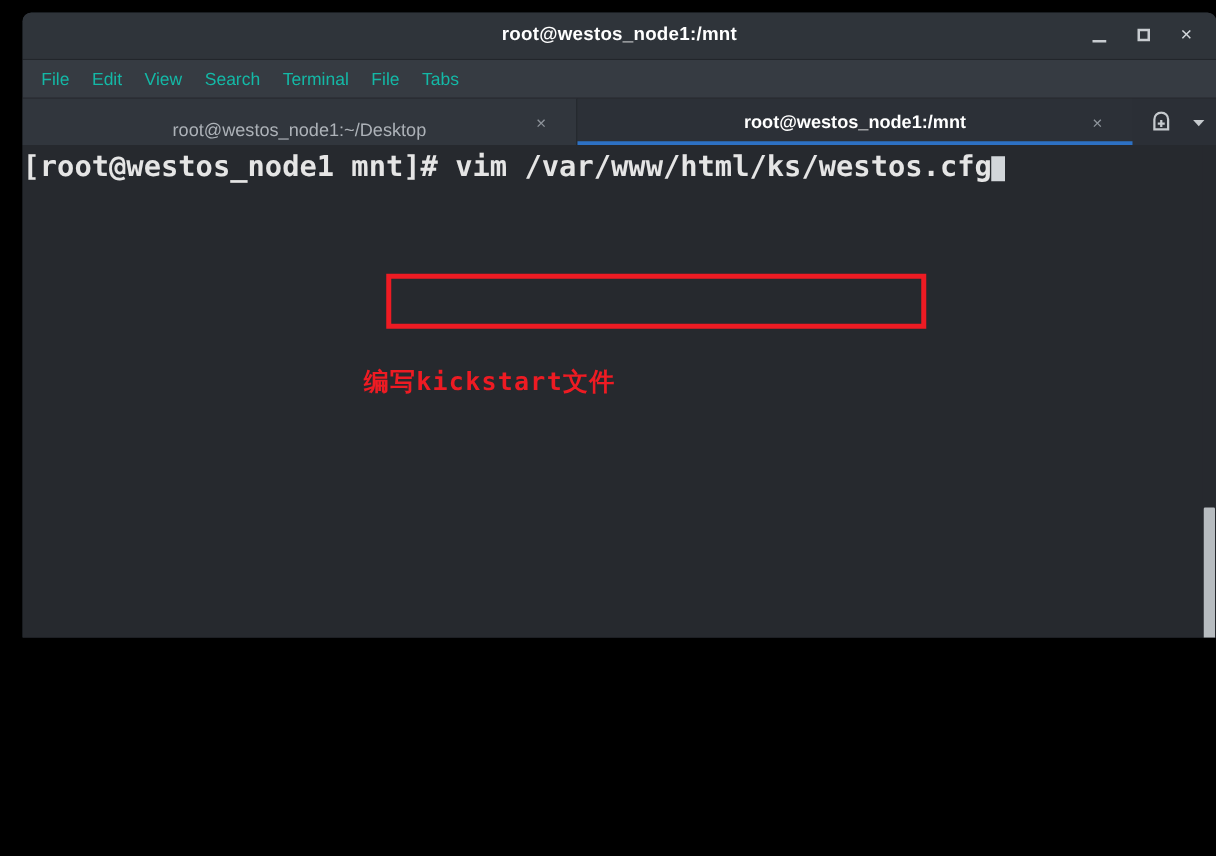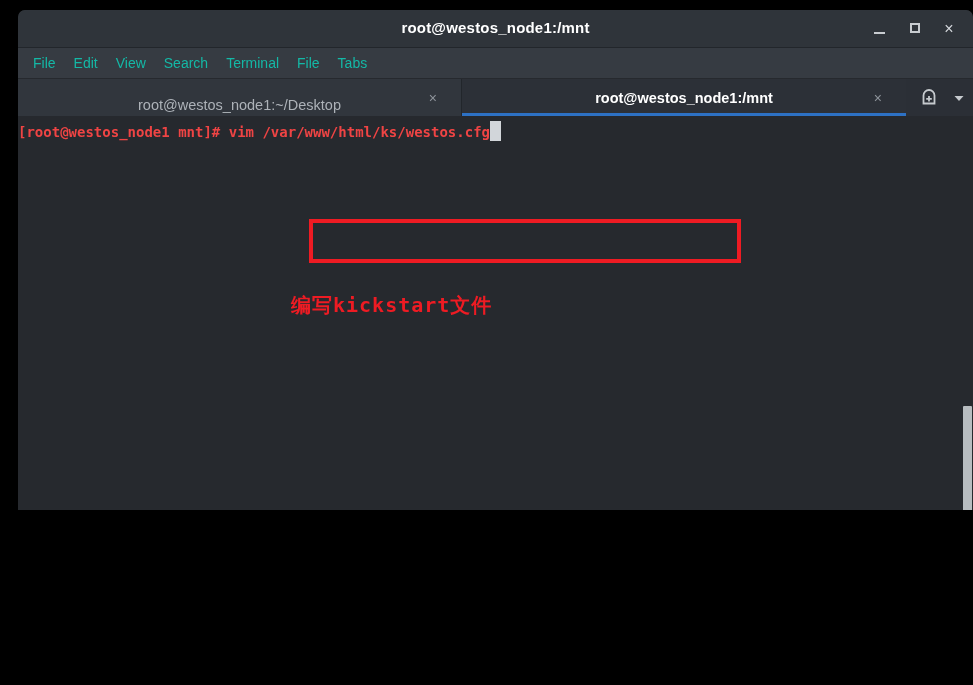--- a/index.html
+++ b/index.html
@@ -153,23 +153,23 @@
     position: relative;
     height: 588px;
     background: #26292e;
     overflow: hidden;
   }
   #prompt-line {
     position: absolute;
     left: 0px;
     top: 5px;
     white-space: pre;
-    color: #ef4444;
+    color: #e5e5e5;
     font-family: "DejaVu Sans Mono", "Liberation Mono", monospace;
-    font-size: 14px;
+    font-size: 23px;
     font-weight: bold;
     letter-spacing: 0px;
   }
   #cursor-block {
     display: inline-block;
     width: 11px;
     height: 20px;
     background: #d2d6da;
     vertical-align: -4px;
   }

